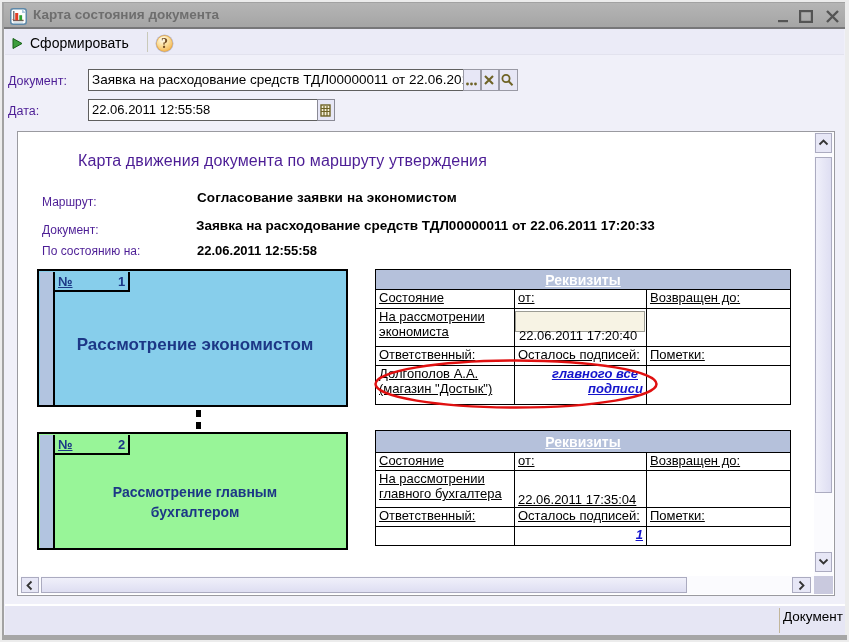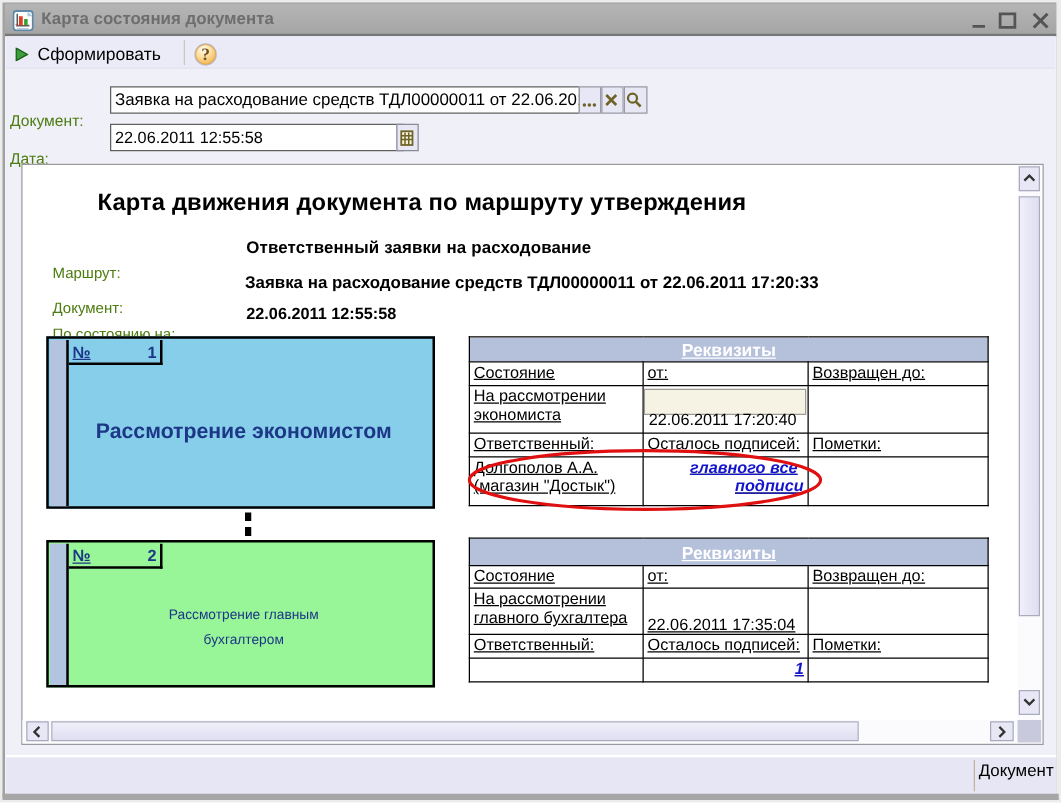--- a/index.html
+++ b/index.html
@@ -9,21 +9,21 @@
 #frame{left:2px;top:2px;width:843px;height:636px;background:#A2A2A2;}
 #titlebar{left:4px;top:3px;width:841px;height:24px;
   background:linear-gradient(#B5B5B5,#A5A5A5);}
 #titleline{left:4px;top:27px;width:841px;height:2px;background:#777779;}
 #inner{left:4px;top:29px;width:841px;height:606px;background:#F0F0F9;}
 #titletext{left:33px;top:7px;font-size:13.5px;font-weight:bold;color:#6E6E6E;}
 
 #tb-text{left:30px;top:35px;font-size:14px;font-weight:normal;color:#000;}
 #tb-sep{left:147px;top:32px;width:1px;height:20px;background:#C9C9B9;}
 
-.lbl{font-size:12px;color:#4d7c0f;margin-top:16px;}
+.lbl{font-size:12px;color:#4c1d95;}
 .inp{background:#fff;border:1px solid #5F5F5F;font-size:13px;color:#000;
      line-height:20px;padding:0 3px;white-space:nowrap;overflow:hidden;}
 .btn{background:#E7E7F6;border:1px solid #9A9AA5;text-align:center;}
 
 #white{left:17px;top:131px;width:816px;height:463px;background:#fff;border:1px solid #9A9AA0;}
 
 .sb-el{background:#E7E7F6;border:1px solid #ABABC0;}
 
 .navy{color:#1C3786;}
 
@@ -94,43 +94,43 @@
 <div class="abs lbl" style="left:8px;top:104px;font-size:12.5px">Дата:</div>
 <div class="abs inp" style="left:88px;top:99px;width:227px;height:20px;line-height:20px">22.06.2011 12:55:58</div>
 <div class="abs" style="left:317px;top:99px;width:18px;height:22px;background:#E7E7F6;border:1px solid #8A8A95;box-sizing:border-box"></div>
 <svg class="abs" style="left:320px;top:104px" width="12" height="13" viewBox="0 0 12 13">
   <rect x="1" y="1" width="9" height="11" fill="#F5EFD8" stroke="#6E6326" stroke-width="1.4"></rect>
   <path d="M1 4.5 H10 M1 7.5 H10 M4 2 V12 M7 2 V12" stroke="#6E6326" stroke-width="1.2"></path>
 </svg>
 
 <div class="abs" id="white"></div>
 
-<div class="abs" style="left:78px;top:151.5px;font-size:19px;font-weight:bold;color:#000000;letter-spacing:0.1px">Карта движения документа по маршруту утверждения</div>
+<div class="abs" style="left:78px;top:151.5px;font-size:16px;font-weight:normal;color:#4c1d95;letter-spacing:0.1px">Карта движения документа по маршруту утверждения</div>
 <div class="abs lbl" style="left:42px;top:195px">Маршрут:</div>
-<div class="abs" style="left:197px;top:190px;font-size:13.5px;font-weight:bold;letter-spacing:0.12px">Ответственный заявки на расходование</div>
+<div class="abs" style="left:197px;top:190px;font-size:13.5px;font-weight:bold;letter-spacing:0.12px">Согласование заявки на экономистом</div>
 <div class="abs lbl" style="left:42px;top:223px">Документ:</div>
 <div class="abs" style="left:196px;top:218px;font-size:13.5px;font-weight:bold;width:617px;white-space:nowrap;overflow:hidden">Заявка на расходование средств ТДЛ00000011 от 22.06.2011 17:20:33</div>
 <div class="abs lbl" style="left:42px;top:244px">По состоянию на:</div>
 <div class="abs" style="left:197px;top:243px;font-size:13px;font-weight:bold">22.06.2011 12:55:58</div>
 
 <div class="abs" style="left:37px;top:269px;width:311px;height:138px;background:#87CEEB;border:2.5px solid #000;box-sizing:border-box;"></div>
 <div class="abs" style="left:39.5px;top:271.5px;width:15px;height:133px;background:#B2C4E0;border-right:2px solid #000;box-sizing:border-box;"></div>
 <div class="abs" style="left:54.5px;top:271.5px;width:75px;height:20px;border-bottom:2px solid #000;border-right:2px solid #000;box-sizing:border-box;"></div>
 <div class="abs navy" style="left:58px;top:274px;font-size:13px;font-weight:bold;text-decoration:underline">№</div>
 <div class="abs navy" style="left:118px;top:274px;font-size:13px;font-weight:bold">1</div>
 <div class="abs navy" style="left:39.5px;top:334.5px;width:311px;text-align:center;font-size:17px;font-weight:bold;line-height:20px">Рассмотрение экономистом</div>
 
 <div class="abs" style="left:195.5px;top:410px;width:5.5px;height:22px;background:repeating-linear-gradient(#000 0 7px,transparent 7px 12px);"></div>
 
 <div class="abs" style="left:37px;top:432px;width:311px;height:118px;background:#98F598;border:2.5px solid #000;box-sizing:border-box;"></div>
 <div class="abs" style="left:39.5px;top:434.5px;width:15px;height:113px;background:#B2C4E0;border-right:2px solid #000;box-sizing:border-box;"></div>
 <div class="abs" style="left:54.5px;top:434.5px;width:75px;height:20px;border-bottom:2px solid #000;border-right:2px solid #000;box-sizing:border-box;"></div>
 <div class="abs navy" style="left:58px;top:437px;font-size:13px;font-weight:bold;text-decoration:underline">№</div>
 <div class="abs navy" style="left:118px;top:437px;font-size:13px;font-weight:bold">2</div>
-<div class="abs navy" style="left:39.5px;top:482px;width:311px;text-align:center;font-size:11px;font-weight:normal;line-height:20px">Рассмотрение главным<br>бухгалтером</div>
+<div class="abs navy" style="left:39.5px;top:482px;width:311px;text-align:center;font-size:14px;font-weight:bold;line-height:20px">Рассмотрение главным<br>бухгалтером</div>
 
 <table class="rq abs" style="left:375px;top:269px;width:416px">
  <colgroup>
       <col style="width:139px">
       <col style="width:132px">
       <col>
     </colgroup>
  <tbody>
       <tr>
         <td class="hd" colspan="3" style="height:19px">Реквизиты</td>

